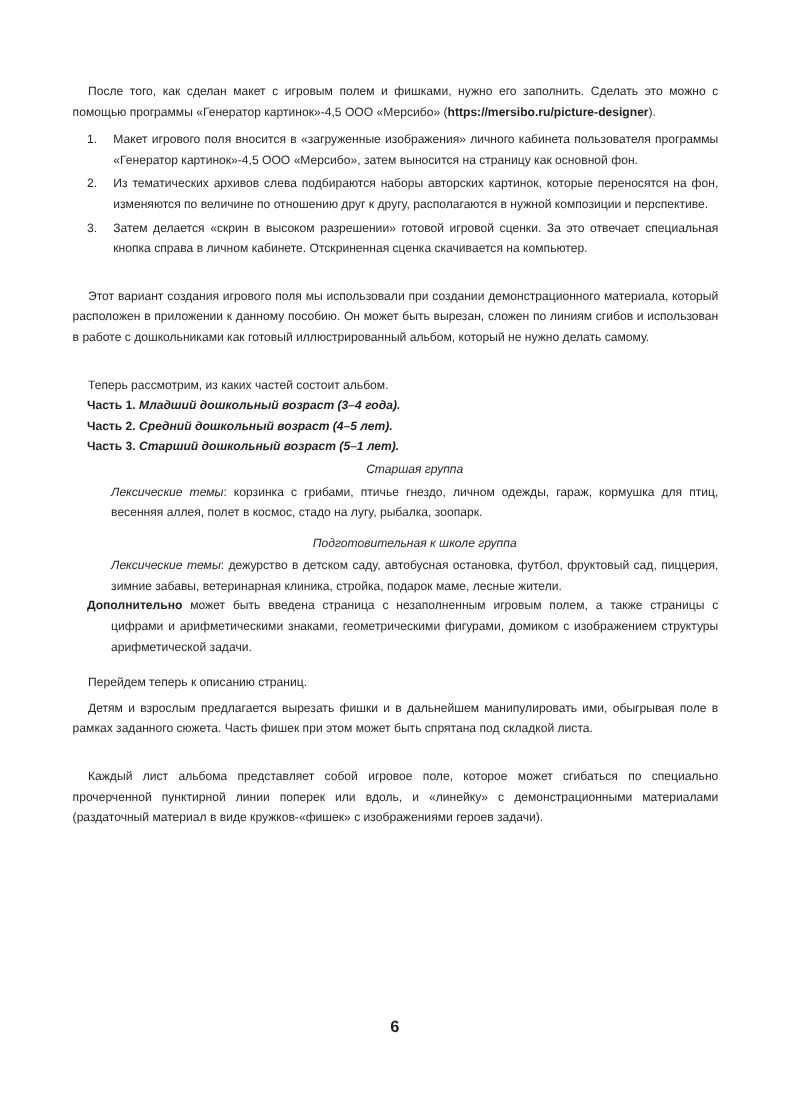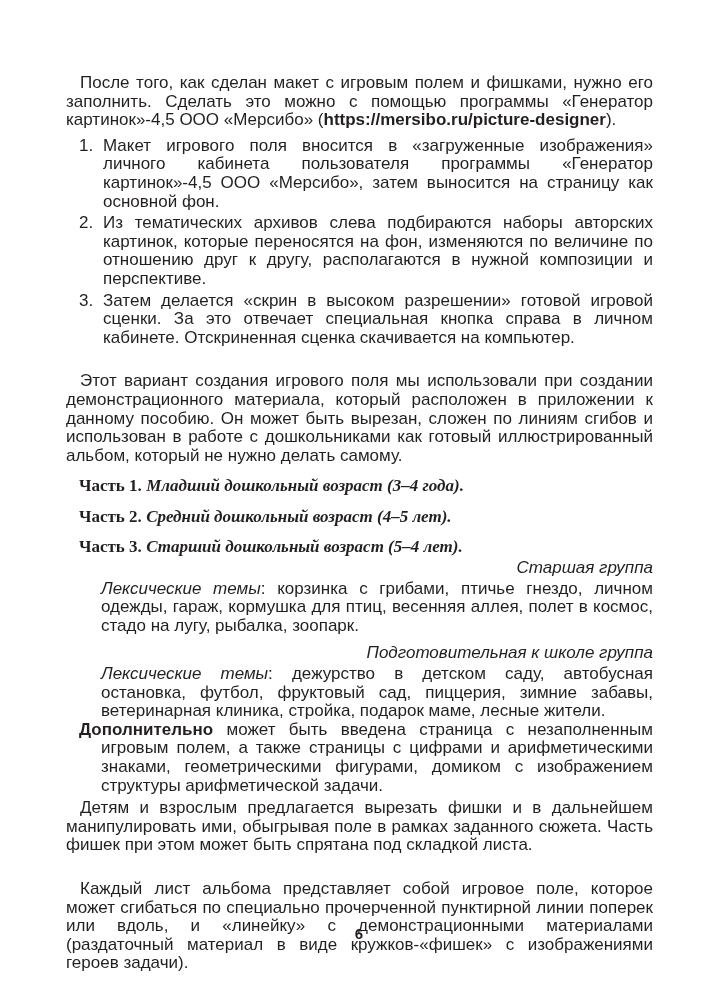--- a/index.html
+++ b/index.html
@@ -1,64 +1,66 @@
 <!DOCTYPE html>
 <html><head>
 <meta charset="utf-8">
 <style>
   html, body { margin: 0; padding: 0; background: #ffffff; }
   body { width: 718px; height: 1001px; position: relative; overflow: hidden; }
   .page {
     position: absolute; left: 66px; top: 74px; width: 587px;
     font-family: "Liberation Sans", sans-serif;
-    font-size: 17px; line-height: 18.6px; color: #231f20;
+    font-size: 11px; line-height: 18.6px; color: #231f20;
     text-align: justify;
   }
   p { margin: 0; }
   .indent { text-indent: 14px; }
   .mt { margin-top: 25px; }
   .mt2 { margin-top: 10px; }
   b, .b { font-weight: bold; }
   i, .i { font-style: italic; }
   .list { margin: 7px 0 0 0; padding: 0; list-style: none; }
   .list li { position: relative; padding-left: 37px; padding-right: 0; margin-bottom: 3px; }
   .list .num { position: absolute; left: 13px; top: 0; }
-  .part-head { padding-left: 13px; margin-top: 12px; text-align: left; font-family: Liberation Serif, serif; }
+  .part-head { padding-left: 13px; margin-top: 0; text-align: left; }
   .lex { padding-left: 35px; margin-top: 2px; }
-  .sub { padding-left: 35px; margin-top: 2px; text-align: right; }
+  .sub { padding-left: 35px; margin-top: 2px; text-align: center; }
   .extra { padding-left: 35px; text-indent: -22px; margin-top: 0; }
   .pageno {
     position: absolute; left: 0; width: 718px; top: 925px; text-align: center;
     font-family: "Liberation Sans", sans-serif; font-weight: bold; font-size: 15px; color: #231f20;
   }
 </style>
 </head>
 <body>
 
 <div class="page">
 
   <p class="indent"><span>После того, как сделан макет с игровым полем и фишками, нужно его заполнить. Сделать это можно с помощью программы «Генератор картинок»-4,5 ООО «Мерсибо» (</span><b>https://mersibo.ru/picture-designer</b><span>).</span></p>
 
   <ul class="list">
     <li><span class="num">1.</span><span>Макет игрового поля вносится в «загруженные изображения» личного кабинета пользователя программы «Генератор картинок»-4,5 ООО «Мерсибо», затем выносится на страницу как основной фон.</span></li>
     <li><span class="num">2.</span><span>Из тематических архивов слева подбираются наборы авторских картинок, которые переносятся на фон, изменяются по величине по отношению друг к другу, располагаются в нужной композиции и перспективе.</span></li>
     <li><span class="num">3.</span><span>Затем делается «скрин в высоком разрешении» готовой игровой сценки. За это отвечает специальная кнопка справа в личном кабинете. Отскриненная сценка скачивается на компьютер.</span></li>
   </ul>
 
   <p class="indent mt">Этот вариант создания игрового поля мы использовали при создании демонстрационного материала, который расположен в приложении к данному пособию. Он может быть вырезан, сложен по линиям сгибов и использован в работе с дошкольниками как готовый иллюстрированный альбом, который не нужно делать самому.</p>
+  <p class="indent mt">Теперь рассмотрим, из каких частей состоит альбом.</p>
 
   <p class="part-head mt2"><b>Часть 1.</b> <b><i>Младший дошкольный возраст (3–4 года).</i></b></p>
 
   <p class="part-head mt2"><b>Часть 2.</b> <b><i>Средний дошкольный возраст (4–5 лет).</i></b></p>
 
-  <p class="part-head mt2"><b>Часть 3.</b> <b><i>Старший дошкольный возраст (5–4 лет).</i></b></p>
+  <p class="part-head mt2"><b>Часть 3.</b> <b><i>Старший дошкольный возраст (5–1 лет).</i></b></p>
   <p class="sub"><i>Старшая группа</i></p>
   <p class="lex"><i>Лексические темы</i><span>: корзинка с грибами, птичье гнездо, личном одежды, гараж, кормушка для птиц, весенняя аллея, полет в космос, стадо на лугу, рыбалка, зоопарк.</span></p>
   <p class="sub" style="margin-top:9px"><i>Подготовительная к школе группа</i></p>
   <p class="lex"><i>Лексические темы</i><span>: дежурство в детском саду, автобусная остановка, футбол, фруктовый сад, пиццерия, зимние забавы, ветеринарная клиника, стройка, подарок маме, лесные жители.</span></p>
 
   <p class="extra"><b>Дополнительно</b><span> может быть введена страница с незаполненным игровым полем, а также страницы с цифрами и арифметическими знаками, геометрическими фигурами, домиком с изображением структуры арифметической задачи.</span></p>
 
+  <p class="indent" style="margin-top:14px">Перейдем теперь к описанию страниц.</p>
   <p class="indent" style="margin-top:4px">Детям и взрослым предлагается вырезать фишки и в дальнейшем манипулировать ими, обыгрывая поле в рамках заданного сюжета. Часть фишек при этом может быть спрятана под складкой листа.</p>
   <p class="indent mt">Каждый лист альбома представляет собой игровое поле, которое может сгибаться по специально прочерченной пунктирной линии поперек или вдоль, и «линейку» с демонстрационными материалами (раздаточный материал в виде кружков-«фишек» с изображениями героев задачи).</p>
 </div>
 
 <div class="pageno">6</div>
 
 </body></html>

